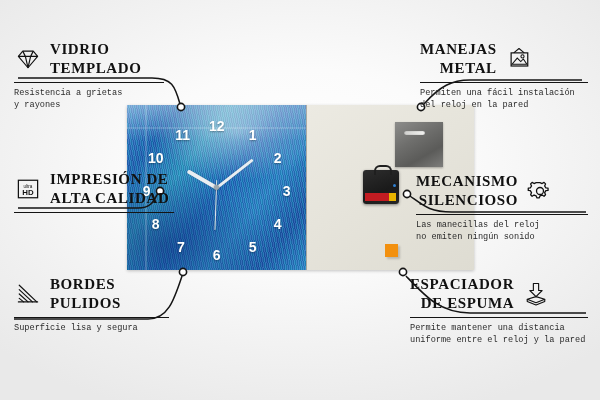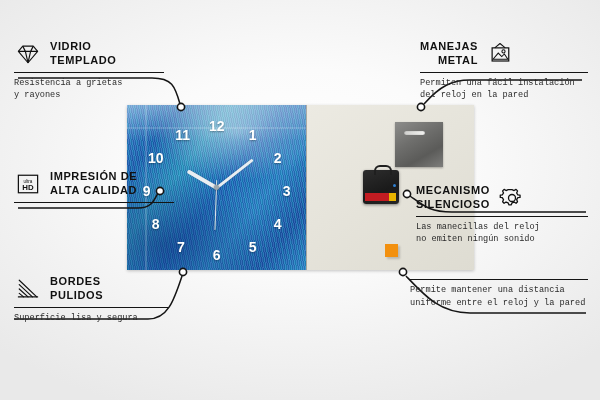--- a/index.html
+++ b/index.html
@@ -153,23 +153,23 @@
   
   .feature { position: absolute; }
   .feature .head {
     display: flex;
     align-items: center;
     gap: 8px;
   }
   .feature.left .head { justify-content: flex-start; }
   .feature.right .head { justify-content: flex-start; }
   .feature .title {
-    font-family: Liberation Sans, sans-serif;
+    font-family: Liberation Serif, serif;
     font-weight: 700;
-    font-size: 11px;
+    font-size: 15px;
     letter-spacing: 0.6px;
     color: #111111;
     line-height: 1.25;
     white-space: pre-line;
   }
   .feature.left .title { text-align: left; }
   .feature.right .title { text-align: right; }
   .feature .rule {
     height: 1.4px;
     background: #141414;
@@ -186,21 +186,21 @@
   .feature.left .desc { text-align: left; }
   .feature.right .desc { }
   .ficon { flex: 0 0 auto; width: 28px; height: 26px; }
   .ficon svg { display: block; width: 100%; height: 100%; }
 
   
   #f-vidrio   { left: 14px;  top: 40px;  width: 150px; }
   #f-impresion{ left: 14px;  top: 170px; width: 160px; }
   #f-bordes   { left: 14px;  top: 275px; width: 155px; }
   #f-manejas  { right: 12px; top: 40px;  width: 168px; }
-  #f-mecanismo{ right: 12px; top: 184px; width: 172px; }
+  #f-mecanismo{ right: 12px; top: 172px; width: 172px; }
   #f-espaciador{right: 12px; top: 275px; width: 178px; }
 
   .connectors {
     position: absolute;
     left: 0; top: 0;
     width: 600px; height: 400px;
     pointer-events: none;
   }
   .connectors path {
     fill: none;
@@ -357,18 +357,31 @@
           </g>
         </svg>
       </span>
     </div>
     <div class="rule"></div>
     <div class="desc">Las manecillas del reloj
 no emiten ningún sonido</div>
   </div>
 
   <div class="feature right" id="f-espaciador">
+    <div class="head">
+      <span class="title">ESPACIADOR
+DE ESPUMA</span>
+      <span class="ficon">
+        <svg viewBox="0 0 32 28">
+          <g fill="none" stroke="#111" stroke-width="1.3" stroke-linejoin="round">
+            <path d="M13 2 L19 2 L19 10 L23 10 L16 17 L9 10 L13 10 Z"></path>
+            <path d="M16 17 L26 20 L16 24 L6 20 Z"></path>
+            <path d="M6 20 L6 22.5 L16 26.5 L26 22.5 L26 20"></path>
+          </g>
+        </svg>
+      </span>
+    </div>
     <div class="rule"></div>
     <div class="desc">Permite mantener una distancia
 uniforme entre el reloj y la pared</div>
   </div>
 
 </div>
 
 </body></html>

